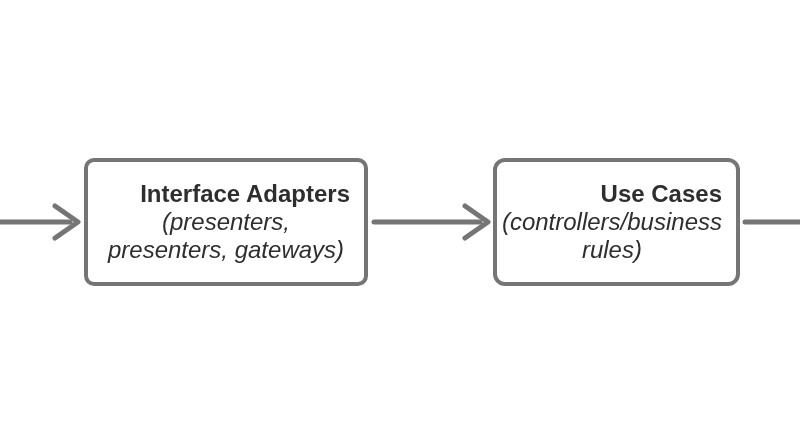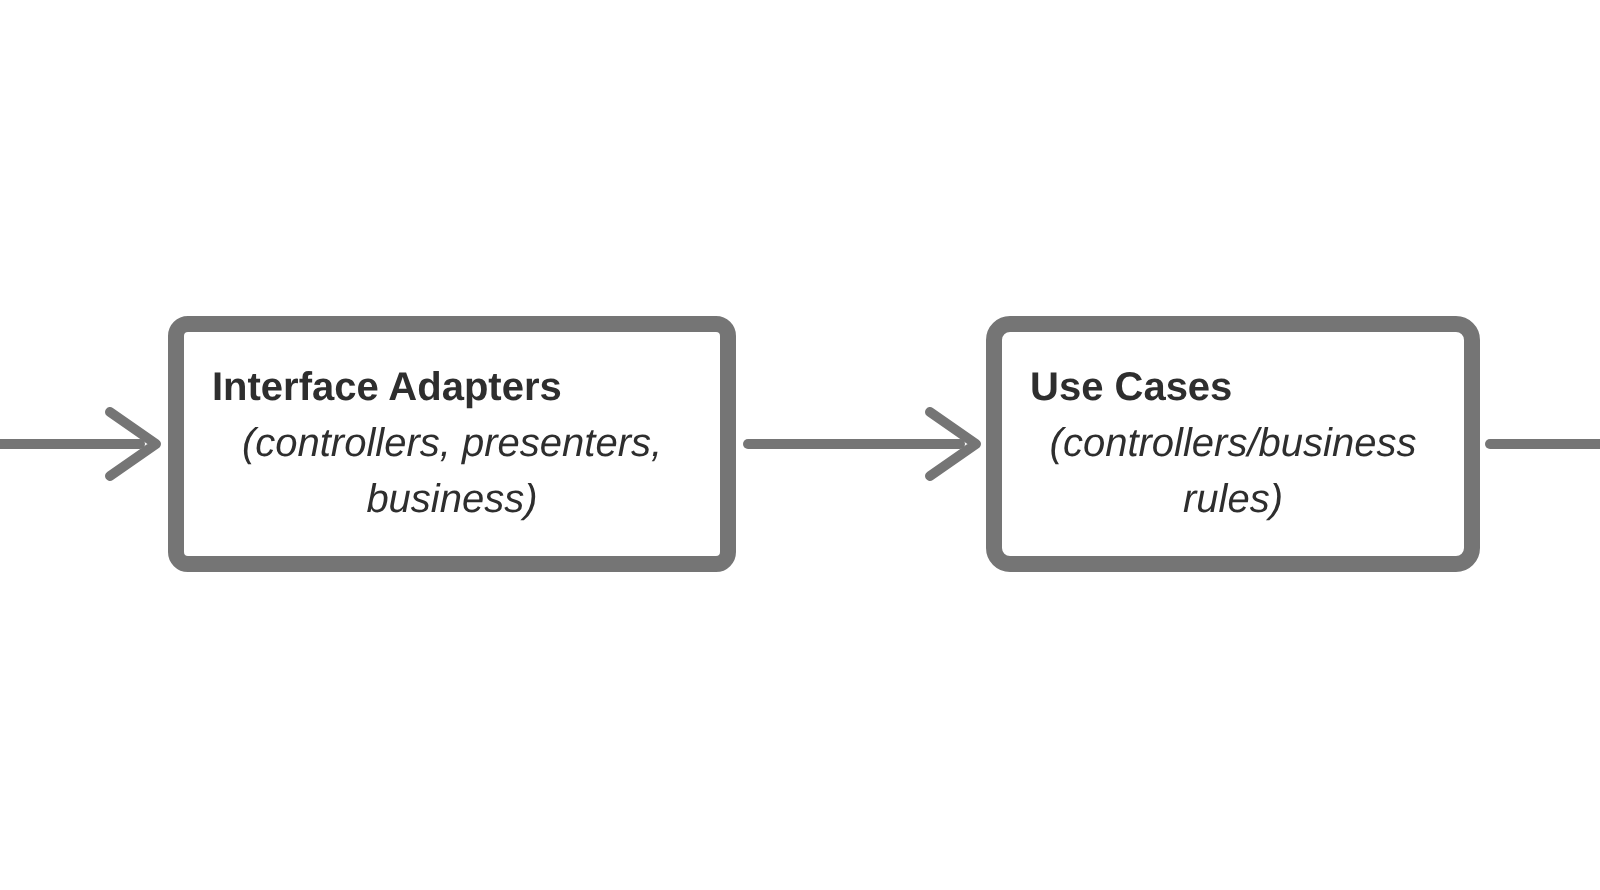--- a/index.html
+++ b/index.html
@@ -22,31 +22,31 @@
     position: absolute;
     left: 0;
     top: 0;
     width: 800px;
     height: 445px;
     pointer-events: none;
   }
   .node {
     position: absolute;
     box-sizing: border-box;
-    border: 8px solid #f97316;
+    border: 4px solid #f97316;
     border-radius: 10px;
     background: #ffffff;
     display: flex;
     flex-direction: column;
-    align-items: flex-start;
+    align-items: flex-end;
     justify-content: center;
     text-align: center;
     padding: 0 14px;
     color: #2e2e2e;
-    font-size: 20px;
+    font-size: 24px;
     line-height: 28px;
   }
   .node-1 {
     left: 84px;
     top: 158px;
     width: 284px;
     height: 128px;
   }
   .node-2 {
     left: 493px;
@@ -79,21 +79,21 @@
       <path d="M 465 206 L 488 222 L 465 238" fill="none" stroke-width="5" stroke-linecap="round" stroke-linejoin="round" stroke="#757575"></path>
     </g>
 
     <g>
       <path d="M 745 222 H 802" fill="none" stroke-width="5" stroke-linecap="round" stroke-linejoin="round" stroke="#757575"></path>
     </g>
   </svg>
 
   <div class="node node-1" style="border-color: rgb(117, 117, 117);">
     <div class="node-title">Interface Adapters</div>
-    <div class="node-subtitle">(controllers, presenters, business)</div>
+    <div class="node-subtitle">(presenters, presenters, gateways)</div>
   </div>
 
   <div class="node node-2" style="border-color: rgb(117, 117, 117); border-radius: 12px;">
     <div class="node-title">Use Cases</div>
     <div class="node-subtitle">(controllers/business rules)</div>
   </div>
 
 </div>
 
 </body></html>

